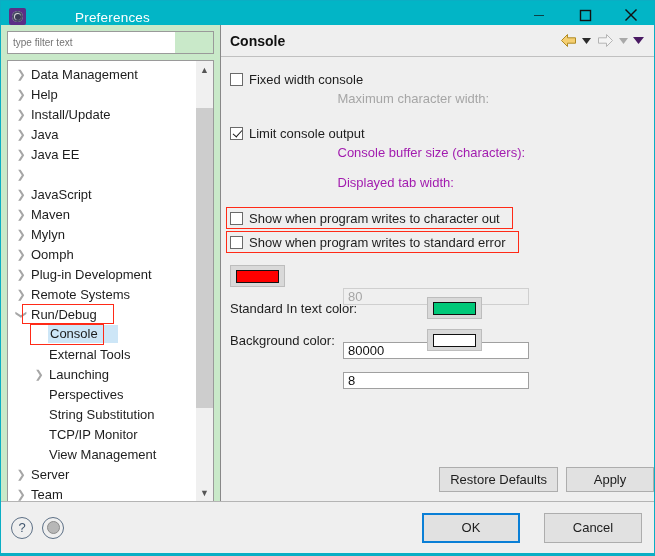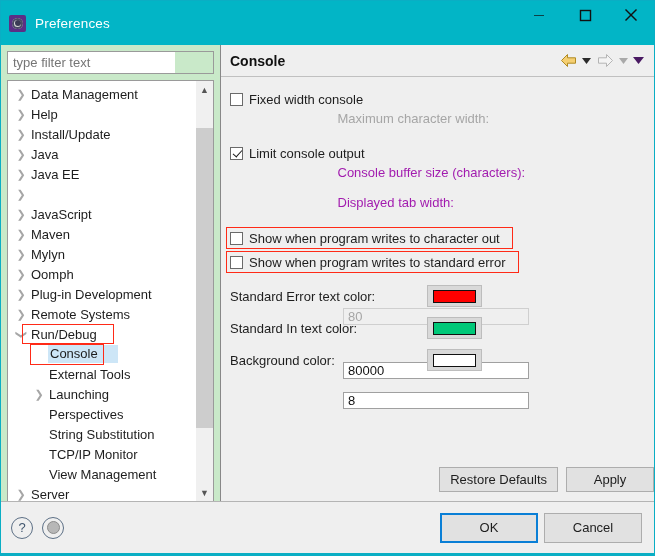--- a/index.html
+++ b/index.html
@@ -26,26 +26,27 @@
     box-sizing: border-box;
     background: #efefef;
     border: 1px solid #0aaec4;
     border-bottom-width: 3px;
     display: flex;
     flex-direction: column;
   }
 
   
   #titlebar {
-    height: 44px;
+    height: 24px;
     background: #02b5c6;
     display: flex;
-    align-items: center;
-    flex: 0 0 auto;
-    position: relative;
+    align-items: flex-end;
+    flex: 0 0 auto;
+    position: relative;
+    gap: 40px;
   }
   #title-icon {
     width: 17px; height: 17px;
     margin-left: 8px;
     background: #5b2f86;
     border-radius: 2px;
     position: relative;
     flex: 0 0 auto;
   }
   #title-icon::before {
@@ -112,21 +113,21 @@
     display: flex;
     align-items: stretch;
     box-sizing: border-box;
   }
   #filter-input {
     flex: 1 1 auto;
     border: 0;
     outline: none;
     background: #ffffff;
     font-family: "Liberation Sans", sans-serif;
-    font-size: 13px;
+    font-size: 10px;
     color: #8b5cf6;
     padding: 0 5px;
     min-width: 0;
   }
   #filter-clear {
     width: 38px;
     flex: 0 0 38px;
     background: #c9e9c9;
   }
   #tree-wrap {
@@ -379,21 +380,21 @@
   }
   .circ-btn.filled { background: #efefef; }
   .circ-btn.filled::after {
     content: "";
     width: 13px; height: 13px;
     border-radius: 50%;
     background: #b7b7b7;
     border: 1px solid #8b8b8b;
     box-sizing: border-box;
   }
-  #footer-right { display: flex; gap: 6px; }
+  #footer-right { display: flex; gap: 24px; }
   .btn-ok {
     height: 30px;
     min-width: 98px;
     background: #e1e1e1;
     border: 2px solid #0a7fd6;
   }
   .btn-cancel {
     height: 30px;
     min-width: 98px;
   }
@@ -604,21 +605,20 @@
         </div>
 
         <div class="row cbrow">
           <div class="cbox"></div>
           <div>Show when program writes to standard error</div>
           <div class="annot" style="left:-4px; top:1px; width:293px; height:22px;"></div>
         </div>
 
         <div id="colors" style="margin-top:6px;">
             <div class="row colorrow">
-              <div class="clabel">Standard Error text color:</div>
               <div class="swatch-btn">
                 <div class="swatch" style="background: rgb(255, 0, 0);"></div>
               </div>
             </div>
             <div class="row colorrow">
               <div class="clabel">Standard In text color:</div>
               <div class="swatch-btn">
                 <div class="swatch" style="background: rgb(0, 200, 120);"></div>
               </div>
             </div>

